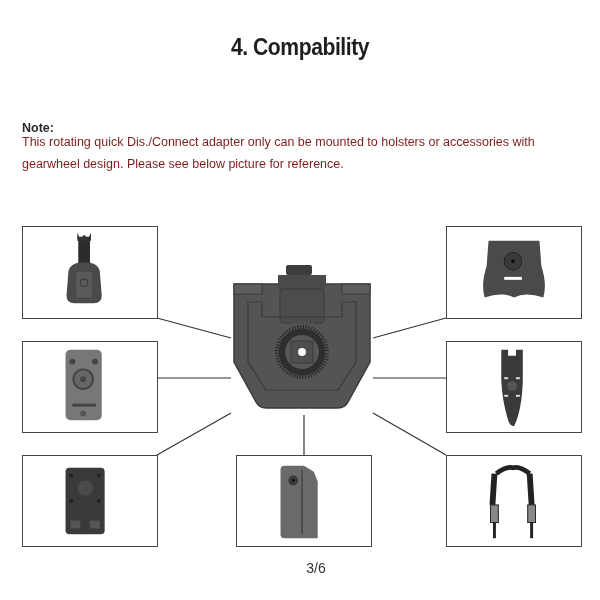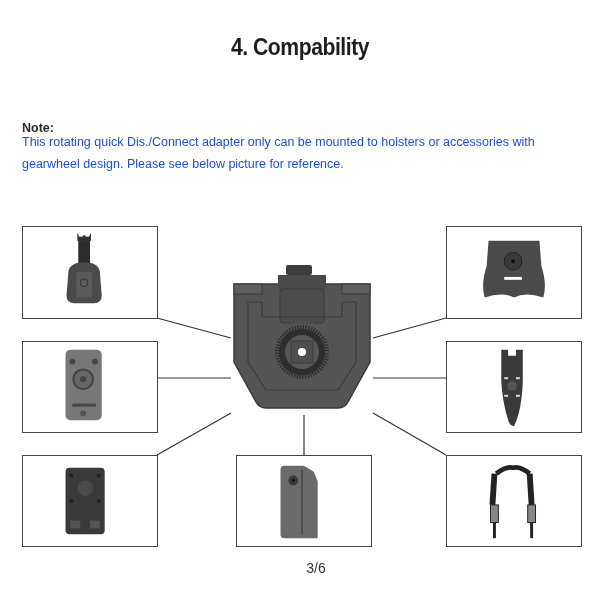--- a/index.html
+++ b/index.html
@@ -1,19 +1,19 @@
 <!DOCTYPE html>
 <html><head>
 <meta charset="utf-8">
 <style>
   html,body{margin:0;padding:0;background:#fff;}
   body{width:600px;height:600px;position:relative;overflow:hidden;font-family:"Liberation Sans",sans-serif;color:#222;}
   .title{position:absolute;left:0;right:0;top:34px;text-align:center;font-family:"Liberation Sans",sans-serif;font-weight:bold;font-size:23px;letter-spacing:-0.5px;color:#1e1e1e;transform:scaleX(0.92);}
   .note-label{position:absolute;left:22px;top:111px;font-size:12.5px;font-weight:bold;color:#2a2a2a;margin-top:10px;}
-  .note-text{position:absolute;left:22px;top:131px;width:560px;font-size:12.5px;line-height:22px;color:#1d4ed8;}
+  .note-text{position:absolute;left:22px;top:131px;width:560px;font-size:12.5px;line-height:22px;color:#7f1d1d;}
   .box{position:absolute;border:1.5px solid #444;background:#fff;box-sizing:border-box;}
   .lines{position:absolute;left:0;top:0;width:600px;height:600px;}
   .page-num{position:absolute;left:0;right:0;top:560px;text-align:center;font-size:14px;color:#333;padding-left:32px;}
   .box svg{position:absolute;left:0;top:0;width:100%;height:100%;}
   .center-adapter{position:absolute;left:228px;top:262px;width:148px;height:150px;}
 </style>
 </head>
 <body>
 
 <div class="title">4. Compability</div>

